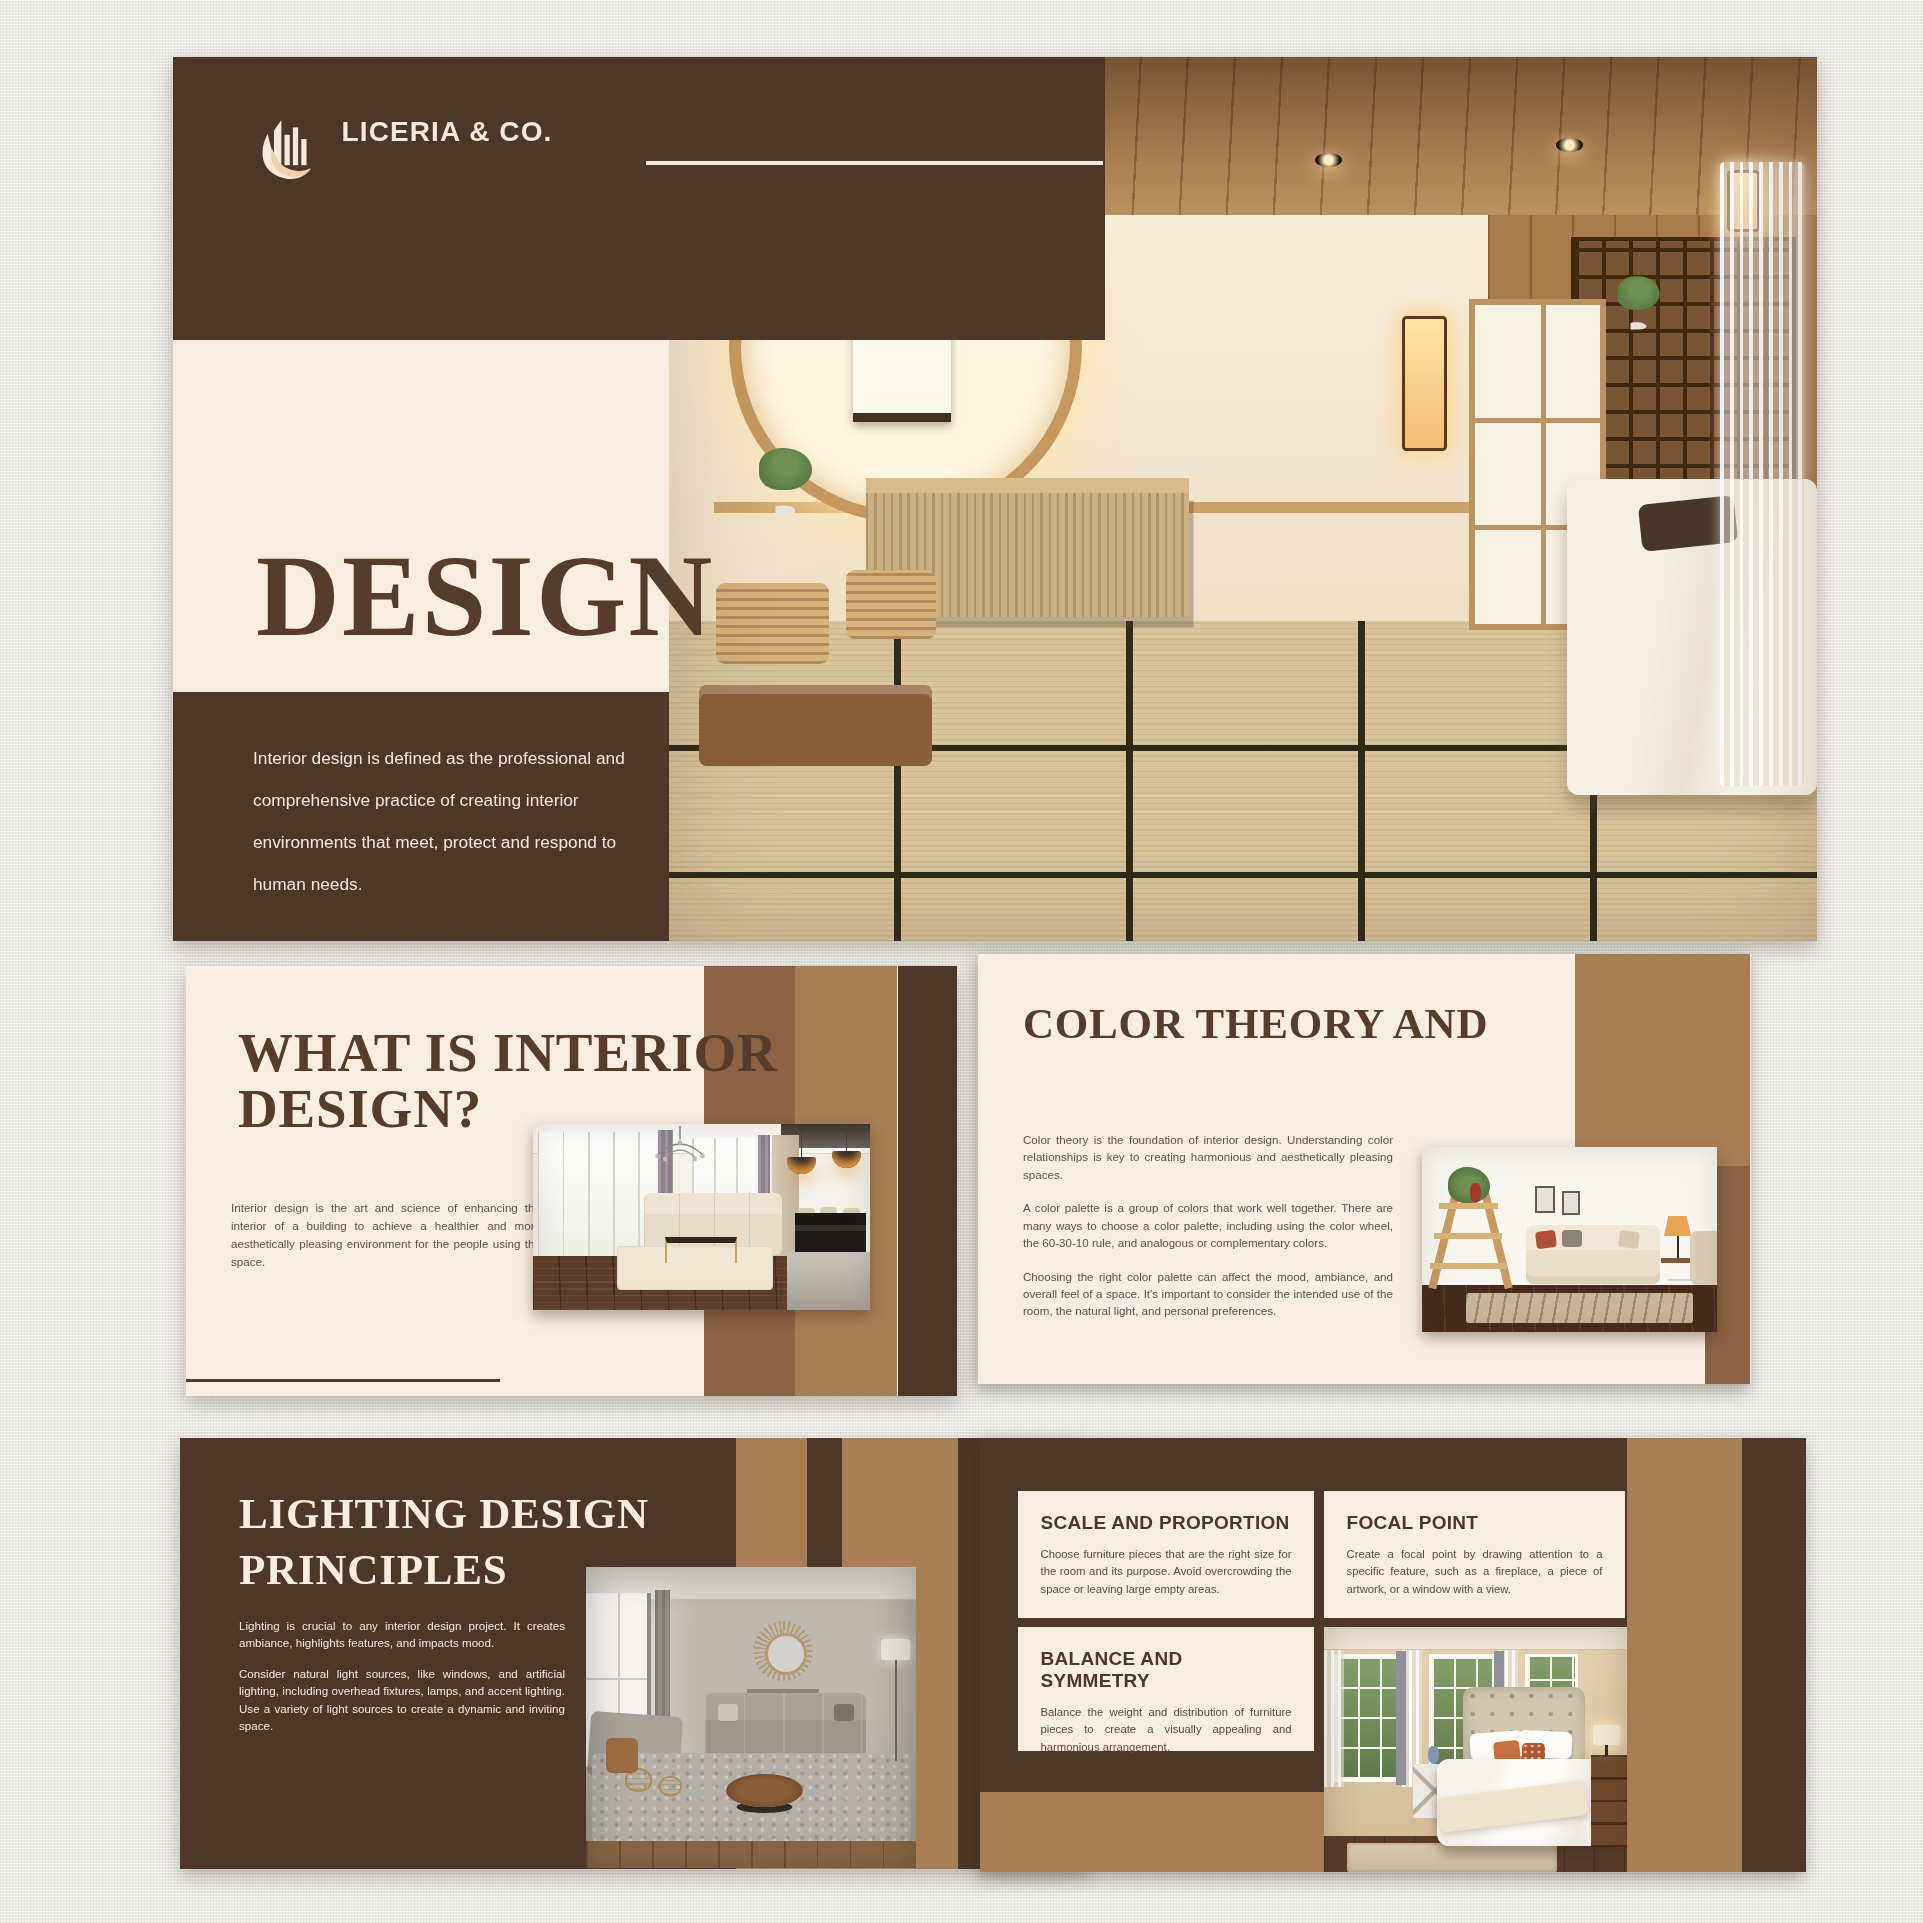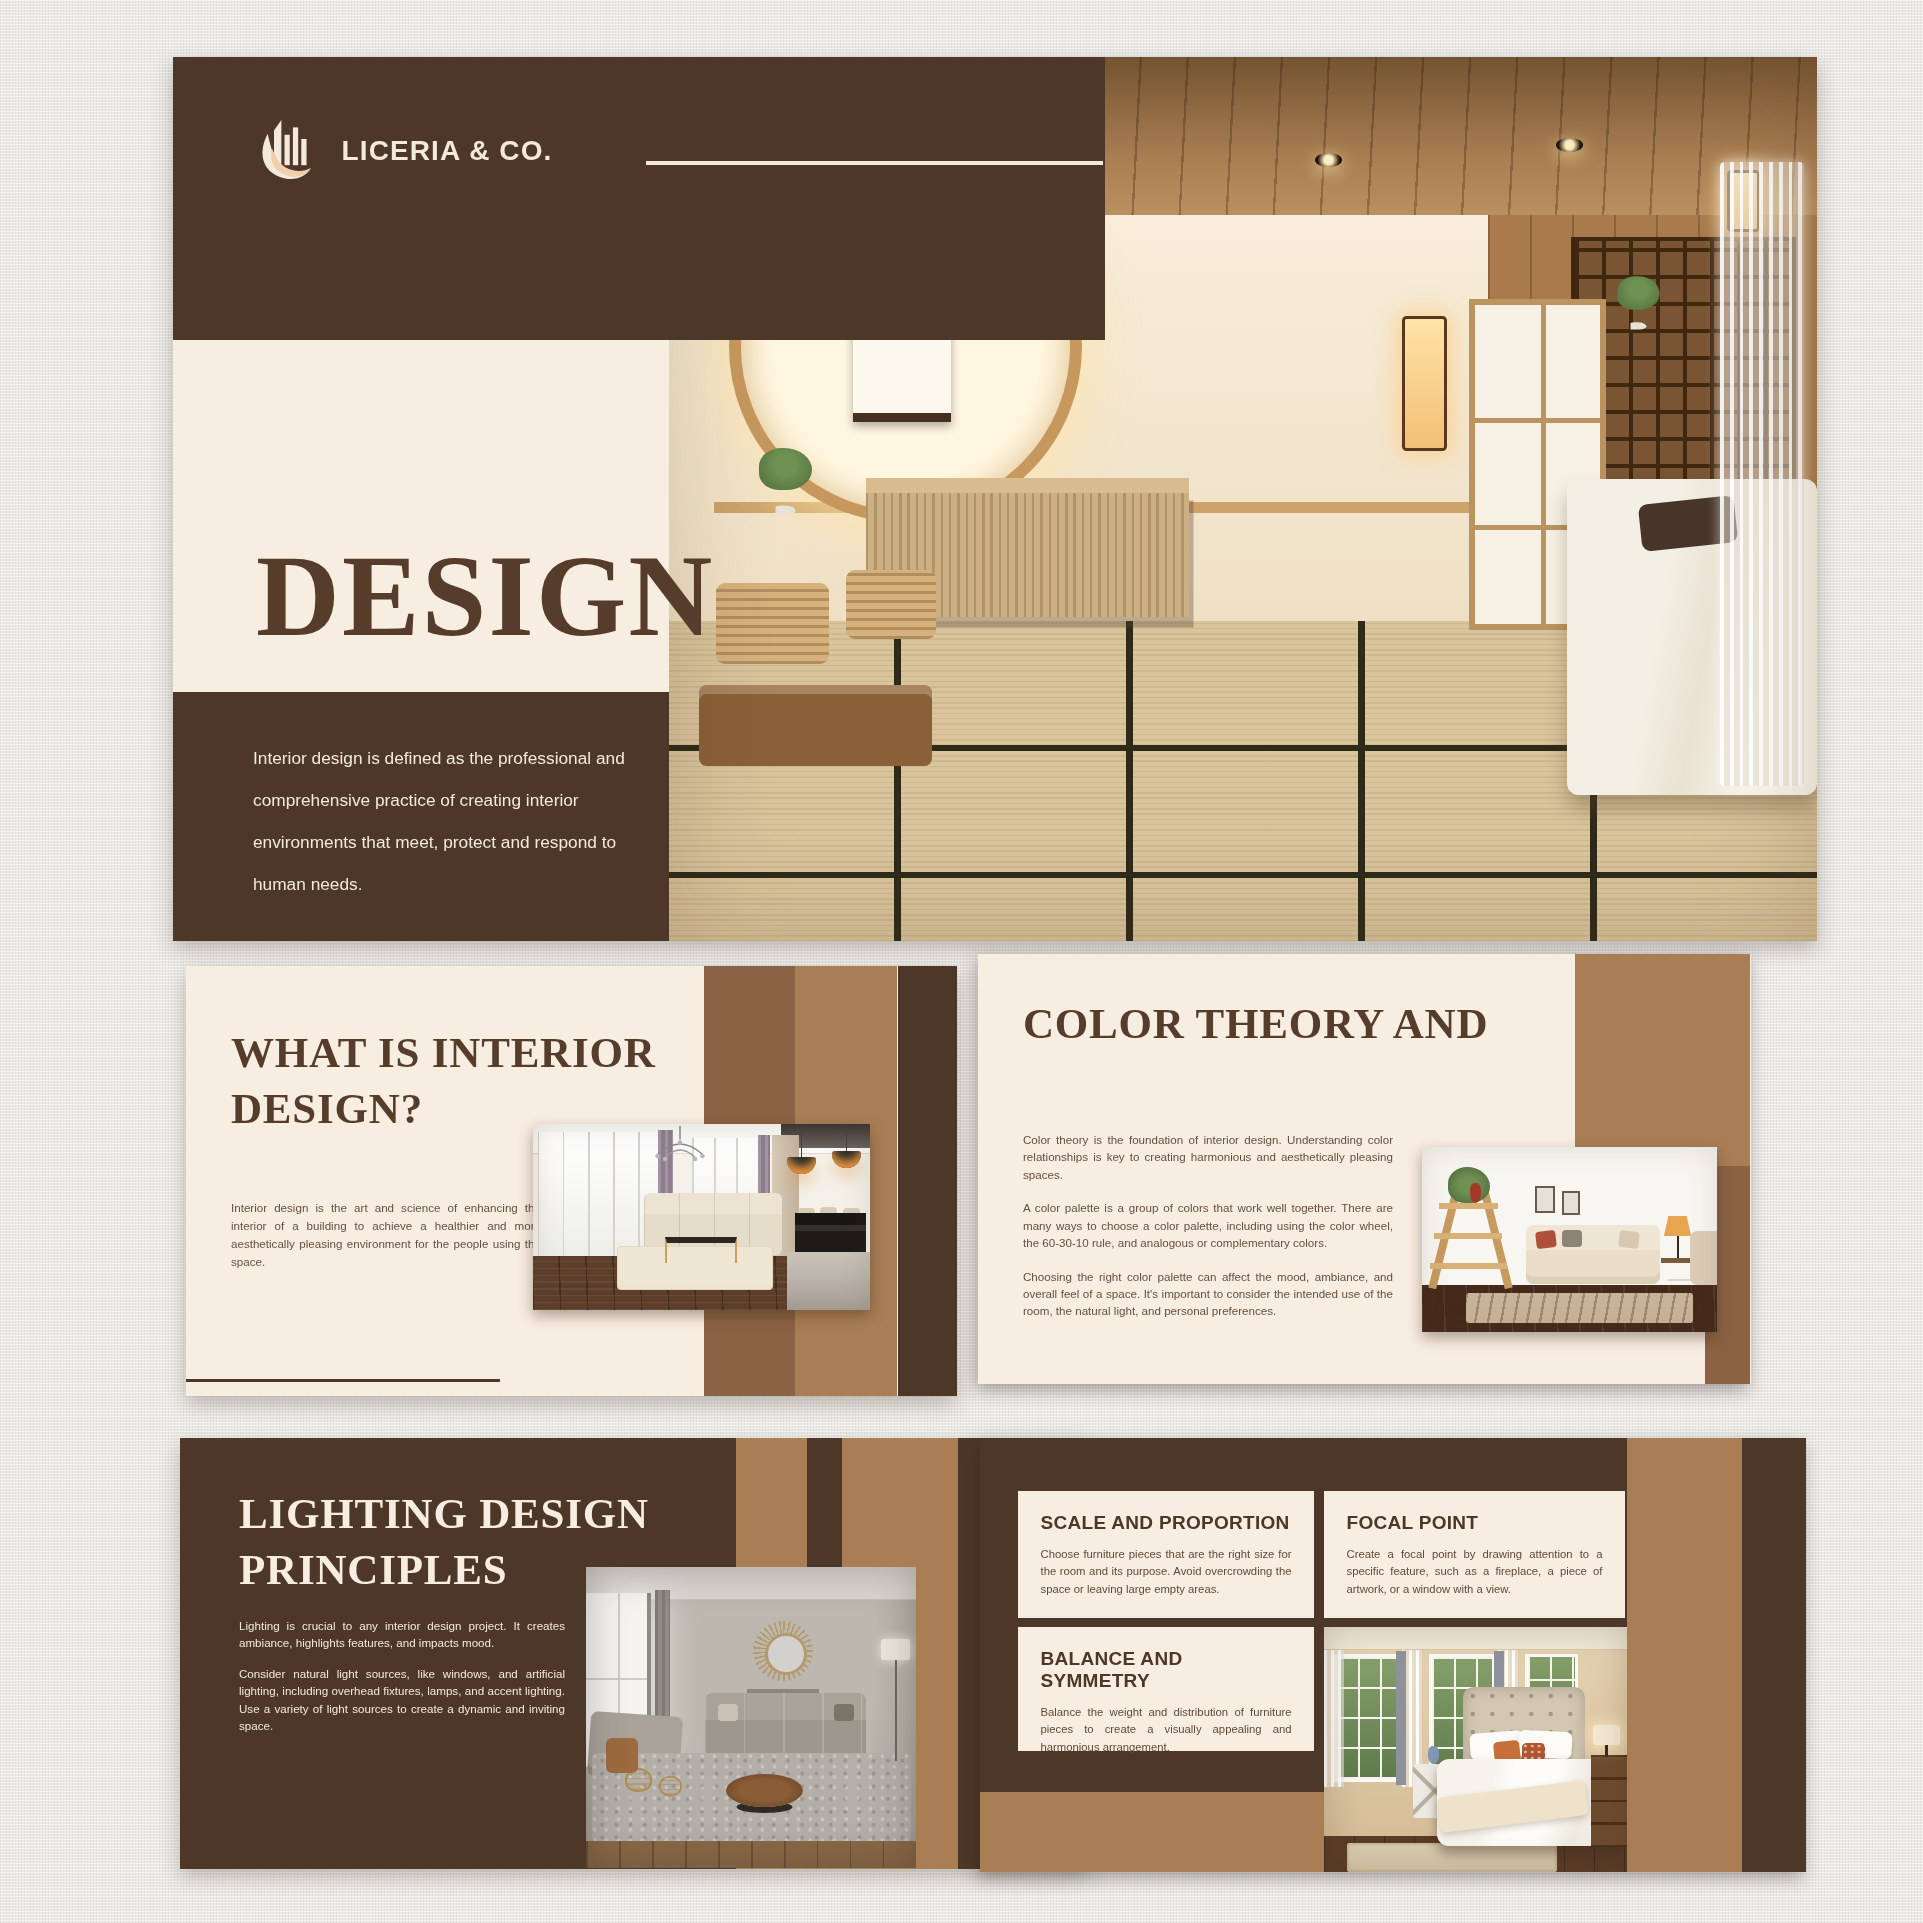--- a/index.html
+++ b/index.html
@@ -13,21 +13,21 @@
   body{font-family:var(--sans);}
   .canvas{position:relative;width:1924px;height:1924px;overflow:hidden;background:#eae9e5;
     background-image:
       repeating-linear-gradient(0deg, rgba(255,255,255,.55) 0 0.8px, rgba(0,0,0,0) 0.8px 3px),
       repeating-linear-gradient(90deg, rgba(205,202,195,.35) 0 0.8px, rgba(0,0,0,0) 0.8px 3px);}
   .slide{position:absolute;background:var(--cream);box-shadow:0 7.5px 19.5px rgba(70,55,40,.32);overflow:hidden}
 
   
   .slide1{left:173px;top:57px;width:1644px;height:884px}
   .s1-header{position:absolute;left:0;top:0;width:932px;height:283px;background:var(--dark);z-index:3}
-  .logo-row{position:absolute;left:80px;top:59px;display:flex;align-items:center;gap:25.6px}
+  .logo-row{position:absolute;left:80px;top:59px;display:flex;align-items:flex-start;gap:25.6px}
   .logo-icon{width:63px;height:69px}
   .brand-name{color:var(--cream-text);font-family:var(--sans);font-weight:bold;font-size:28px;letter-spacing:1.1px}
   .s1-line{position:absolute;left:473px;top:104px;width:457px;height:3.8px;background:var(--cream-text)}
   .s1-title{position:absolute;left:83px;top:340px;z-index:3;font-family:var(--serif);font-weight:700;
     font-size:116px;line-height:133px;letter-spacing:2.3px;color:var(--title)}
   .s1-desc{position:absolute;left:0;top:635px;width:496px;height:249px;background:var(--dark);z-index:3;
     padding:45px 0 0 80px}
   .s1-desc p{width:412px;color:var(--cream-text);font-size:17.3px;line-height:42px;font-weight:400}
 
   
@@ -94,21 +94,21 @@
 
   
   .h-serif{font-family:var(--serif);font-weight:700;color:var(--title)}
   .body-just p{font-size:11.6px;line-height:17.3px;color:var(--body);text-align:justify}
 
   
   .slide2{left:186px;top:966px;width:771px;height:430px}
   .s2-stripe-a{position:absolute;left:518px;top:0;width:92px;height:100%;background:var(--tanmid)}
   .s2-stripe-b{position:absolute;left:609px;top:0;width:102px;height:100%;background:var(--tan)}
   .s2-stripe-c{position:absolute;left:712px;top:0;width:59px;height:100%;background:var(--dark)}
-  .s2-title{position:absolute;left:45px;top:59px;font-size:43px;line-height:56px;letter-spacing:0.8px}
+  .s2-title{position:absolute;left:52px;top:59px;font-size:55px;line-height:56px;letter-spacing:0.8px}
   .s2-body{position:absolute;left:45px;top:233px;width:310px}
   .s2-body p{font-size:11.6px;line-height:18px;color:var(--body);text-align:justify}
   .s2-line{position:absolute;left:0;top:413px;width:314px;height:3px;background:var(--dark)}
 
   
   .p2{left:347px;top:158px;width:337px;height:186px;background:#f4f1ea;z-index:2;box-shadow:0 6px 13.5px rgba(60,40,25,.4)}
   .p2-ceil{position:absolute;left:0;top:0;width:100%;height:30px;background:#fbfaf7;border-bottom:0.8px solid #ddd9d0}
   .p2-ceil-dark{position:absolute;left:248px;top:0;width:89px;height:24px;background:linear-gradient(180deg,#3a3532,#6b645e)}
   .p2-window-l{position:absolute;left:4.5px;top:7.5px;width:120px;height:126px;
     background:linear-gradient(180deg,#ffffff,#eeeee8);

